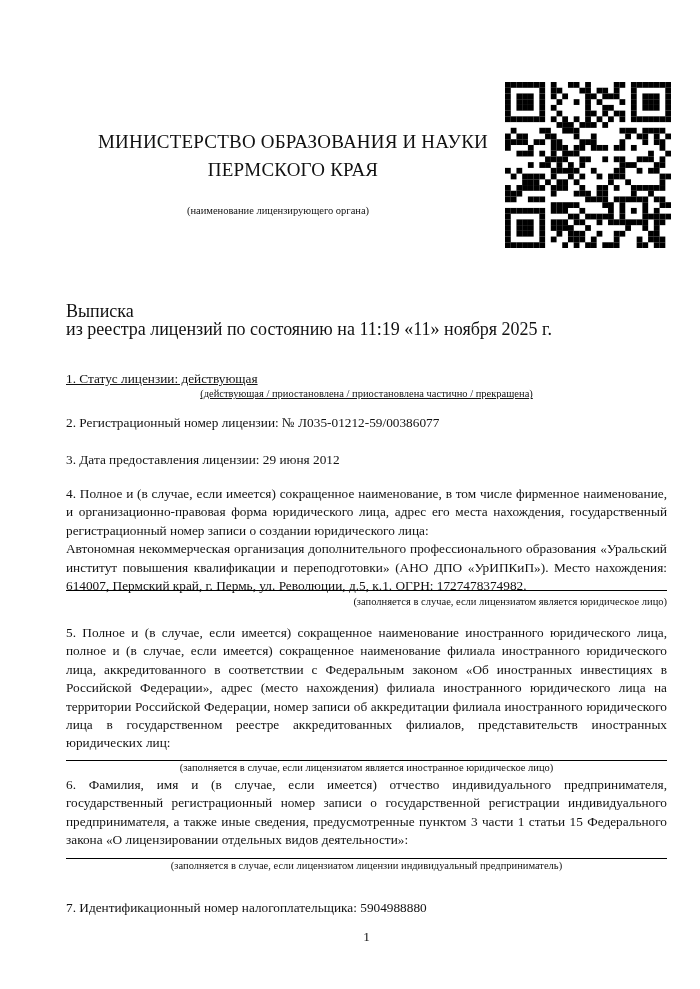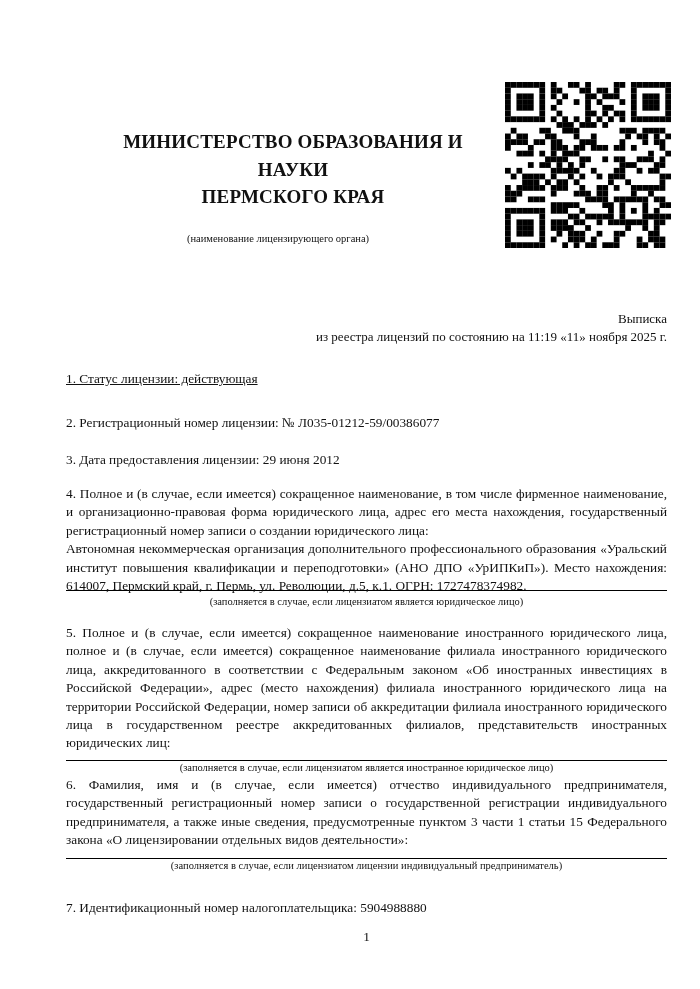--- a/index.html
+++ b/index.html
@@ -17,56 +17,56 @@
   .abs { position: absolute; }
   .col { left: 66px; width: 601px; }
 
   
   .title-block {
     left: 66px; top: 128px; width: 424px;
     text-align: center;
   }
   .title-line {
     font-size: 19px;
-    font-weight: bold;
+    font-weight: normal;
     line-height: 27.5px;
     letter-spacing: 0.2px;
     margin-left: 30px;
   }
   .header-caption {
     margin-top: 21px;
     font-size: 10.5px;
     line-height: 13px;
   }
 
   .qr-box { left: 505px; top: 82px; width: 166px; height: 166px; }
   .qr-box svg { display: block; }
 
   
   .subtitle-block {
-    top: 310px;
-    text-align: right;
-    font-size: 13px;
+    top: 302px;
+    text-align: left;
+    font-size: 18px;
     line-height: 18.4px;
   }
 
   
   .item { font-size: 13.3px; line-height: 18.4px; }
   .just { text-align: justify; }
   .caption {
     font-size: 10.5px;
     line-height: 13px;
     text-align: center;
   }
   .cap-tight { margin-top: -1px; }
   .rule { border-top: 1.5px solid #000; height: 0; }
   .rule-touch { margin-top: -5px; }
   .rule-gap5 { margin-top: 7px; }
   .rule-gap6 { margin-top: 8px; }
-  .cap-after-rule4 { margin-top: 4px; }
+  .cap-after-rule4 { margin-top: 4px; text-align: right; }
   .cap-after-rule56 { }
 
   .item1-top { top: 370px; text-decoration: underline; }
   .item2-top { top: 414px; }
   .item3-top { top: 451px; }
   .item4-top { top: 485px; }
   .item5-top { top: 624px; }
   .item6-top { top: 776px; }
   .item7-top { top: 899px; }
 
@@ -499,20 +499,21 @@
     <div class="header-caption">(наименование лицензирующего органа)</div>
   </div>
 
   <div class="abs col subtitle-block">
     <div>Выписка</div>
     <div>из реестра лицензий по состоянию на 11:19 «11» ноября 2025 г.</div>
   </div>
 
   <div class="abs col item item1-top">
     <div>1. Статус лицензии: действующая</div>
+    <div class="caption cap-tight">(действующая / приостановлена / приостановлена частично / прекращена)</div>
   </div>
 
   <div class="abs col item item2-top">
     <div>2. Регистрационный номер лицензии: № Л035-01212-59/00386077</div>
   </div>
 
   <div class="abs col item item3-top">
     <div>3. Дата предоставления лицензии: 29 июня 2012</div>
   </div>
 

